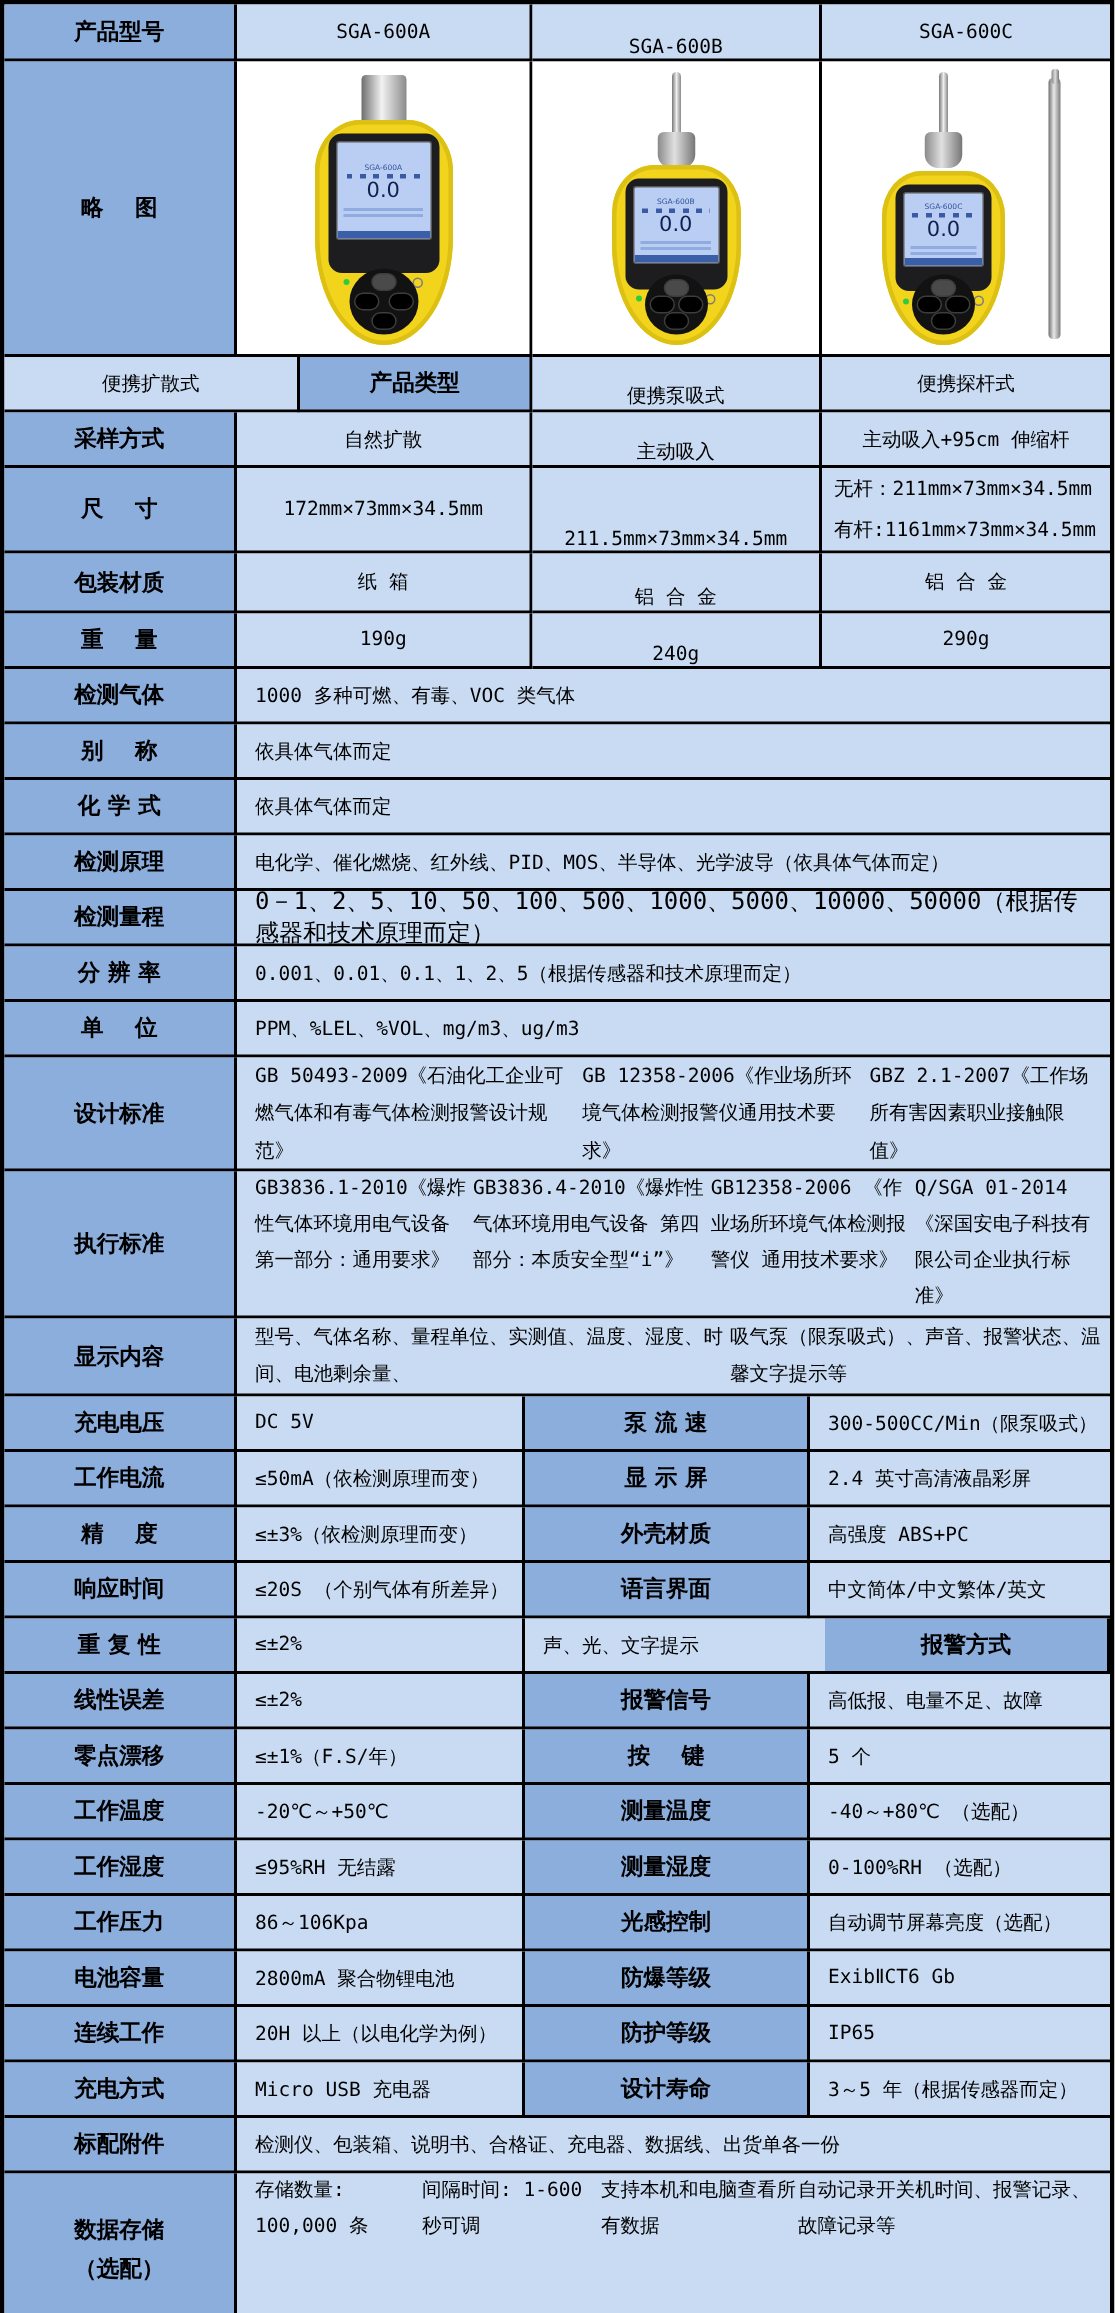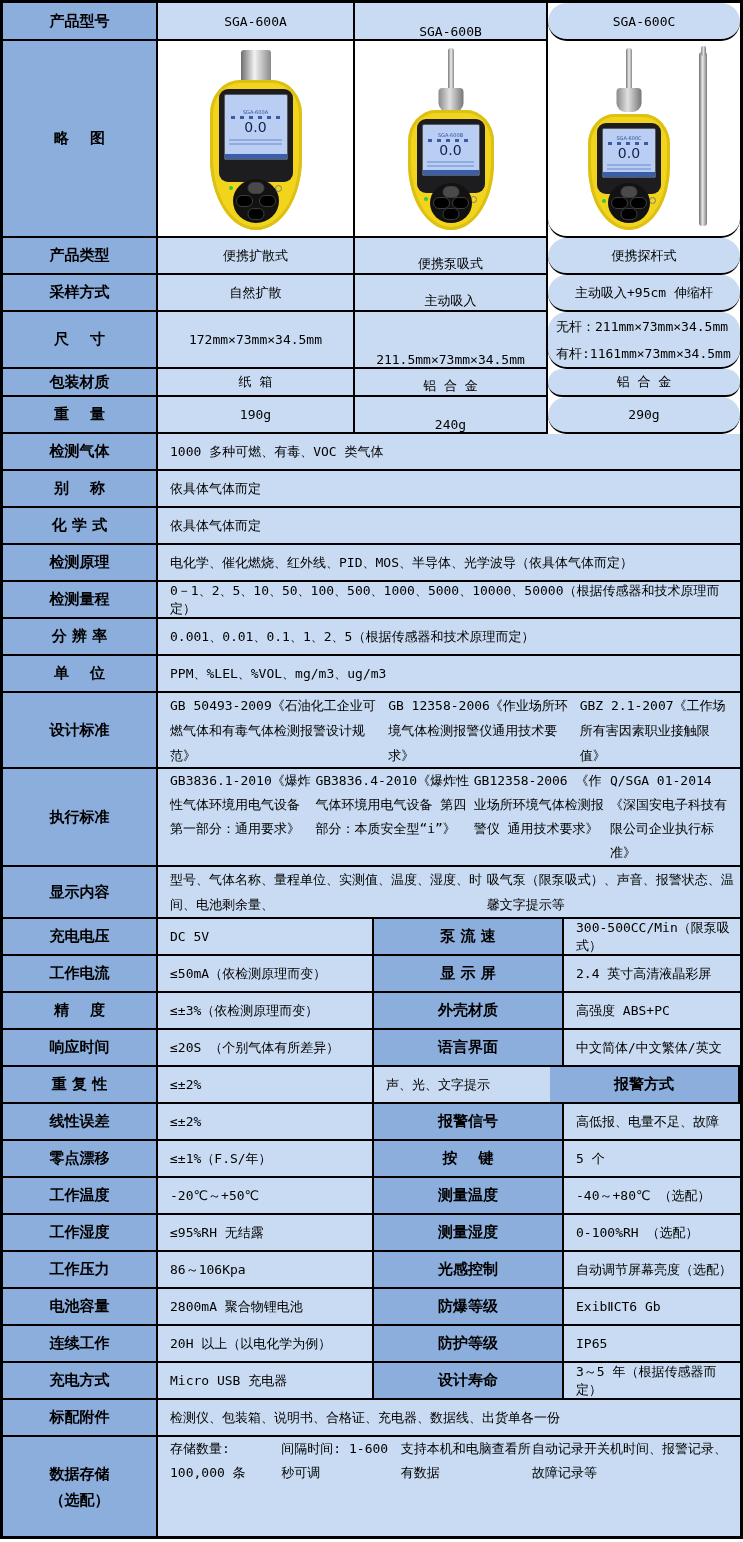--- a/index.html
+++ b/index.html
@@ -13,27 +13,27 @@
   .lbl{background:#8CAEDD;justify-content:center;font-weight:bold;font-size:15px;}
   .lbl span{white-space:pre;}
   .val{background:#C9DBF2;font-size:13px;font-family:"DejaVu Sans Mono","DejaVu Sans",sans-serif;}
   .center{justify-content:center;text-align:center;}
   .left{justify-content:flex-start;padding-left:12px;padding-right:6px;}
   .imgcell{background:#ffffff;justify-content:center;}
   
   .w-lbl{width:155px;flex:none;text-align:right;}
   .wA{width:197px;flex:none;}
   .wB{width:193px;flex:none;align-items:flex-end;}
-  .wC{flex:1;border-radius:19px;}
-  .wV1{width:216px;flex:none;}
+  .wC{flex:1;}
+  .wV1{width:192px;flex:none;}
   .wL2{width:190px;flex:none;}
   .wV2{flex:1;}
   
   .h38{height:38px;} .h197{height:197px;} .h37{height:37px;} .h57{height:57px;}
-  .h36{height:28px;} .h76{height:76px;} .h98{height:98px;} .h52{height:52px;} .h99{height:99px;}
+  .h36{height:40px;} .h76{height:76px;} .h98{height:98px;} .h52{height:52px;} .h99{height:99px;}
   .multiline{align-items:flex-start;justify-content:center;}
   .multiline span{display:block;}
   .lines25 span{line-height:25px;}
   .lines24 span{line-height:24px;}
   .sizec{flex-direction:column;align-items:flex-start;justify-content:center;padding-left:8px;}
   .sizec span{line-height:27px;font-size:13px;white-space:nowrap;}
   .lbl2line{flex-direction:column;justify-content:center;line-height:26px;}
   
   .devwrap{position:relative;width:100%;height:100%;display:flex;align-items:center;justify-content:center;}
   .device{position:relative;width:96px;height:182px;flex:none;}
@@ -187,25 +187,25 @@
           </div>
         </div>
         <div class="tele-rod">
             <span class="tele-tip"></span>
           </div>
       </div>
     </div>
   </div>
 
   <div class="row h37">
-    <div class="cell lbl w-lbl">
-        <span>产品类型</span>
-      </div>
     <div class="cell val wA center">
         <span>便携扩散式</span>
+      </div>
+    <div class="cell lbl w-lbl">
+        <span>产品类型</span>
       </div>
     <div class="cell val wB center">
         <span>便携泵吸式</span>
       </div>
     <div class="cell val wC center last">
         <span>便携探杆式</span>
       </div>
   </div>
 
   <div class="row h37">
@@ -298,21 +298,21 @@
         <span>检测原理</span>
       </div>
     <div class="cell val left last" style="flex:1">
         <span>电化学、催化燃烧、红外线、PID、MOS、半导体、光学波导（依具体气体而定）</span>
       </div>
   </div>
   <div class="row h37">
     <div class="cell lbl w-lbl">
         <span>检测量程</span>
       </div>
-    <div class="cell val left last" style="flex:1;font-size:13px">
+    <div class="cell val left last" style="flex:1;font-size:16px">
         <span>0－1、2、5、10、50、100、500、1000、5000、10000、50000（根据传感器和技术原理而定）</span>
       </div>
   </div>
   <div class="row h37">
     <div class="cell lbl w-lbl">
         <span>分 辨 率</span>
       </div>
     <div class="cell val left last" style="flex:1">
         <span>0.001、0.01、0.1、1、2、5（根据传感器和技术原理而定）</span>
       </div>

